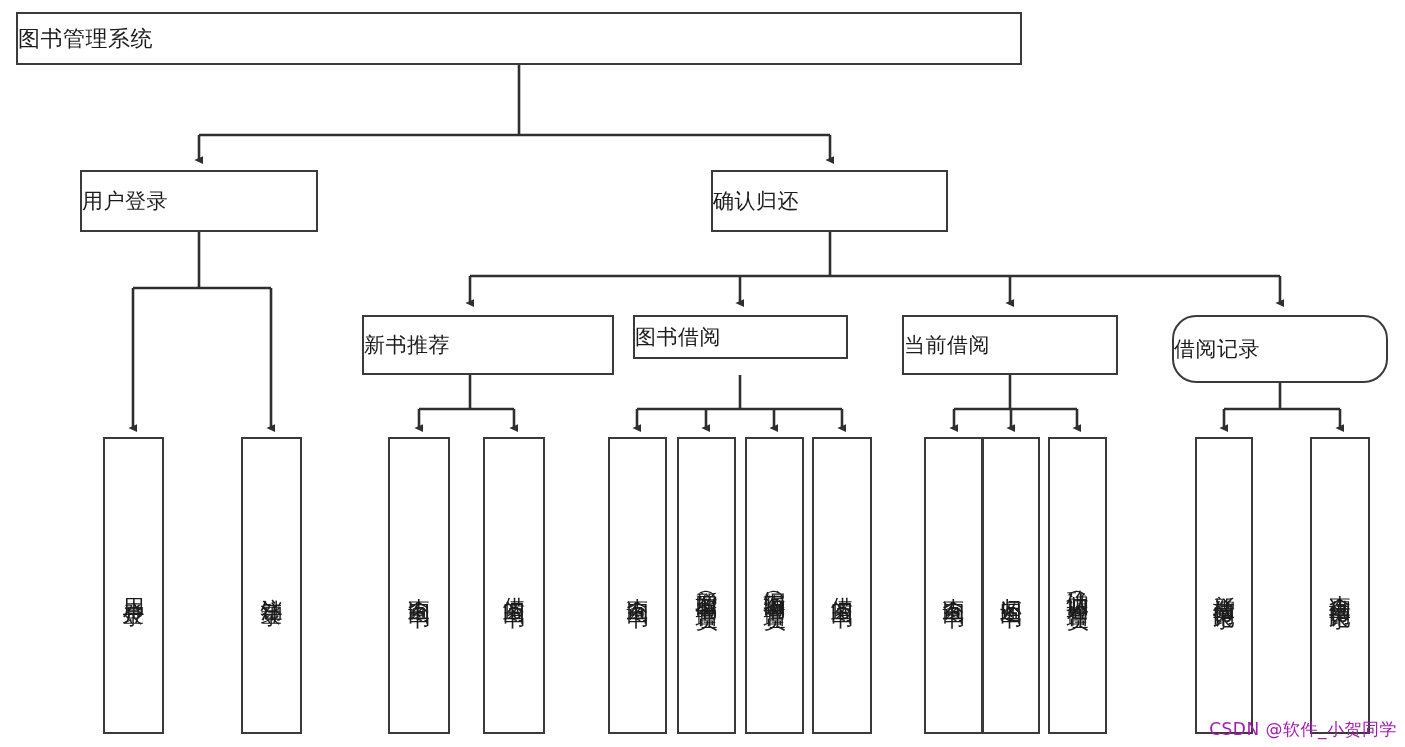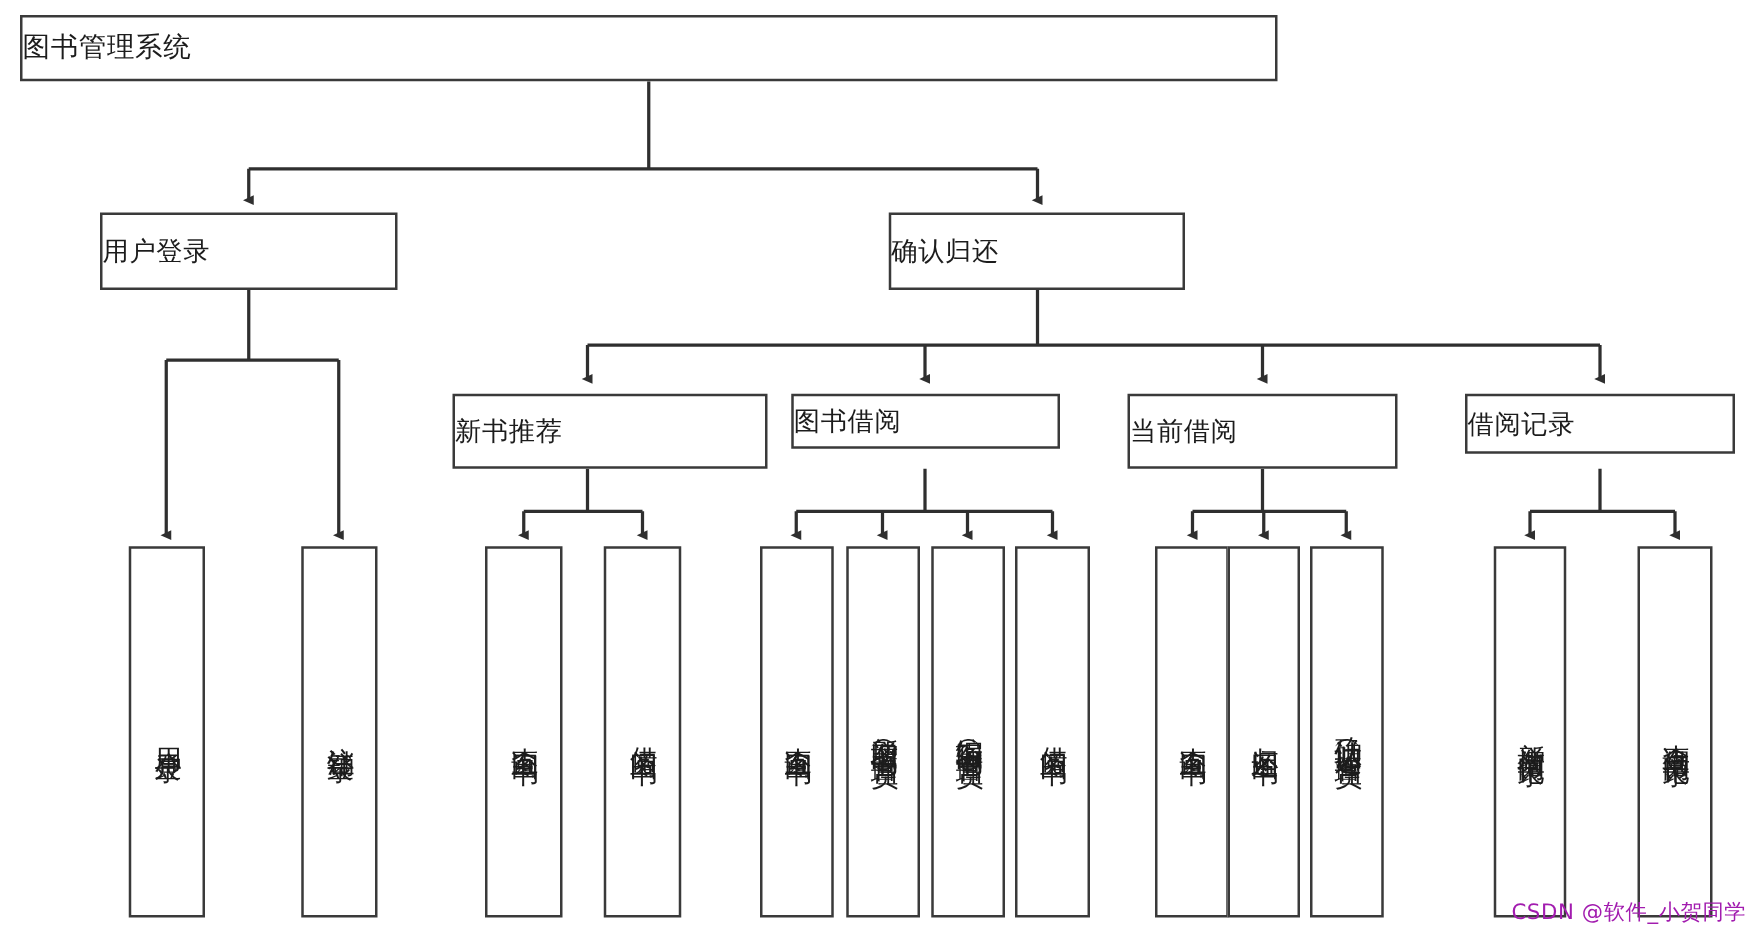--- a/index.html
+++ b/index.html
@@ -143,21 +143,21 @@
 
   <div class="node horiz" style="left:362px; top:315px; width:252px; height:60px;">
     <span class="label">新书推荐</span>
   </div>
   <div class="node horiz" style="left:633px; top:315px; width:215px; height:44px;">
     <span class="label">图书借阅</span>
   </div>
   <div class="node horiz" style="left:902px; top:315px; width:216px; height:60px;">
     <span class="label">当前借阅</span>
   </div>
-  <div class="node horiz" style="left:1172px; top:315px; width:216px; height:48px;">
+  <div class="node horiz" style="left:1172px; top:315px; width:216px; height:68px;border-radius:24px;">
     <span class="label">借阅记录</span>
   </div>
 
   <div class="node vert" style="left:103px; top:437px; width:61px; height:297px;">
     <span class="label">用户登录</span>
   </div>
   <div class="node vert" style="left:241px; top:437px; width:61px; height:297px;">
     <span class="label">注销登录</span>
   </div>
 

